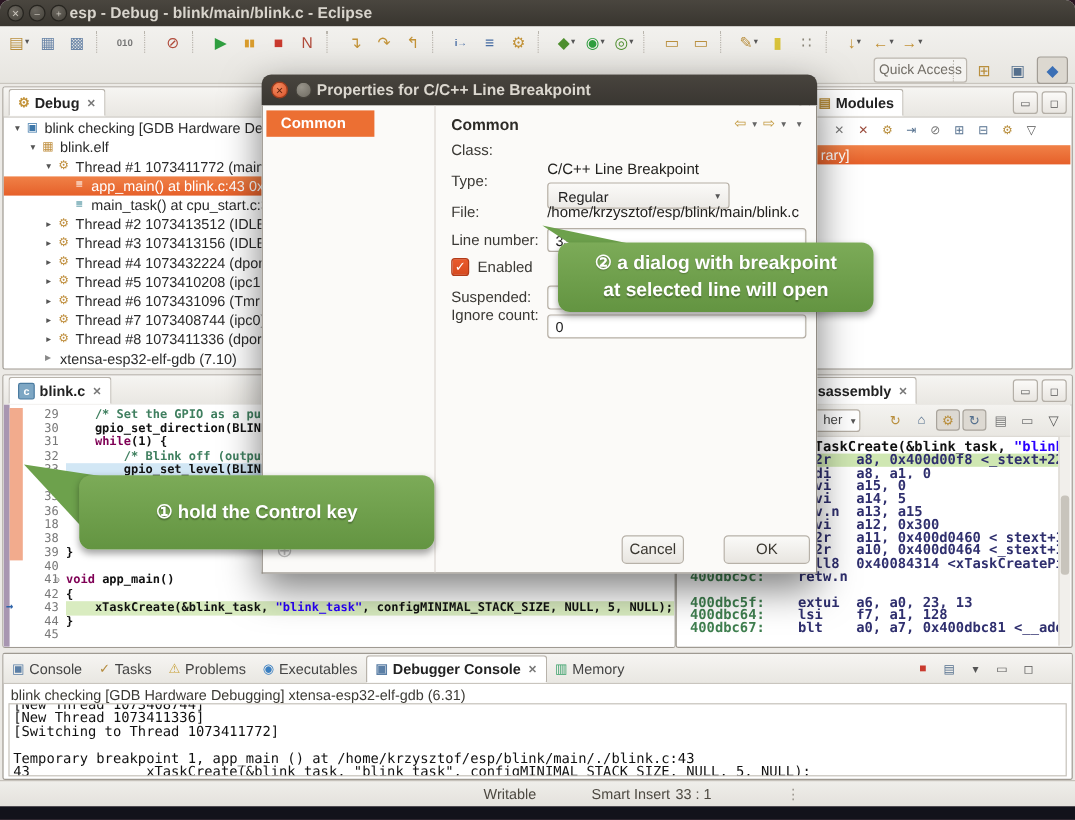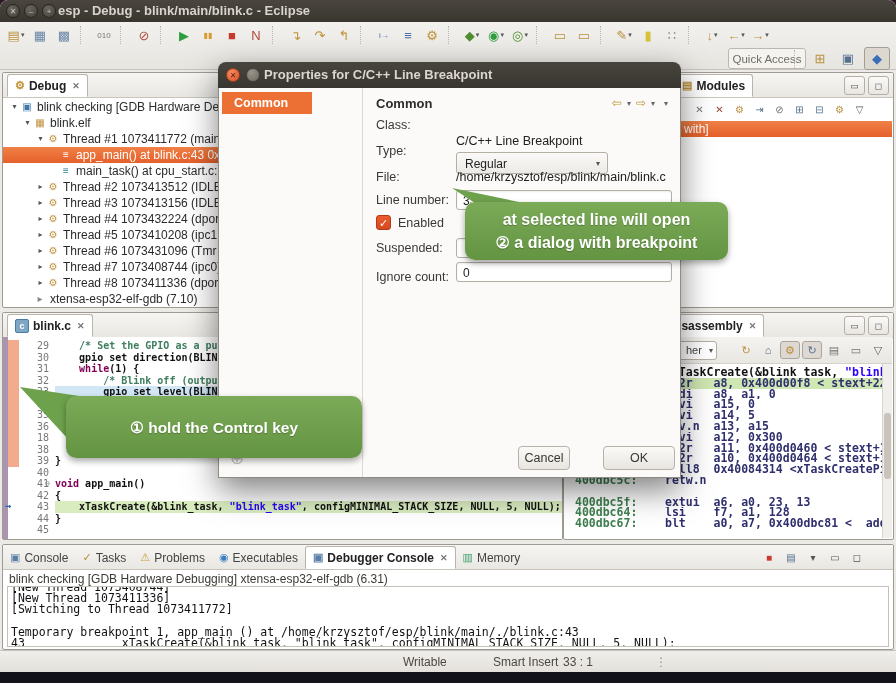--- a/index.html
+++ b/index.html
@@ -15,21 +15,21 @@
         color:#cac6bd;font-size:8px;line-height:13px;text-align:center;box-sizing:border-box;}
   #wtitle{position:absolute;left:58px;top:3px;font-size:13px;font-weight:bold;color:#d8d4cc;}
 
   
   #toolbar{position:absolute;left:0;top:22px;width:896px;height:48px;
            background:linear-gradient(#f2f1ee,#e7e5e0);border-bottom:1px solid #c9c5be;box-sizing:border-box;}
   #tb-icons{position:absolute;left:4px;top:2px;height:22px;display:flex;align-items:center;}
   .tbi{min-width:22px;height:20px;display:inline-flex;align-items:center;justify-content:center;
        font-size:13px;border-radius:3px;padding:0 1px;}
   .tbg{white-space:nowrap;}
-  .tbg.small{font-size:8px;font-weight:normal;letter-spacing:0;}
+  .tbg.small{font-size:8px;font-weight:bold;letter-spacing:0;}
   .tbdd{font-size:7px;color:#555;margin-left:1px;}
   .tbsep{width:8px;height:18px;border-left:1px dotted #b9b5ad;margin:0 3px 0 4px;}
   #quick-access{position:absolute;left:728px;top:26px;width:76px;height:19px;border:1px solid #bcb7af;
                 border-radius:3px;color:#726e66;font-size:11.5px;display:flex;align-items:center;
                 justify-content:center;background:#f4f3f0;}
   #persp{position:absolute;right:6px;top:25px;display:flex;gap:4px;align-items:center;}
   #persp .psep{width:6px;height:18px;border-left:1px dotted #b9b5ad;margin-right:3px;}
   .pico{width:24px;height:21px;display:flex;align-items:center;justify-content:center;font-size:13px;border-radius:3px;}
   .pico.active{background:#dcd8d0;border:1px solid #a29d95;}
 
@@ -383,21 +383,21 @@
           <span class="mico" style="color: rgb(119, 119, 119);">✕</span>
           <span class="mico" style="color: rgb(154, 74, 58);">✕</span>
           <span class="mico" style="color: rgb(185, 143, 62);">⚙</span>
           <span class="mico" style="color: rgb(85, 112, 142);">⇥</span>
           <span class="mico" style="color: rgb(119, 119, 119);">⊘</span>
           <span class="mico" style="color: rgb(85, 112, 142);">⊞</span>
           <span class="mico" style="color: rgb(85, 112, 142);">⊟</span>
           <span class="mico" style="color: rgb(185, 143, 62);">⚙</span>
           <span class="mico" style="color: rgb(85, 85, 85);">▽</span>
         </div>
-      <div id="mod-row">with]</div>
+      <div id="mod-row">rary]</div>
     </div>
 
     <div id="editor-panel" class="panel">
       <div class="vtabs">
         <div class="vtab sel" style="margin-left:4px">
           <span class="fico">c</span>
           <span>blink.c</span>
           <span class="tclose">✕</span>
         </div>
       </div>
@@ -616,35 +616,35 @@
 
       <span class="fld-label" style="top:105px">Line number:</span>
       <div class="inputbox" style="top:102px">33</div>
 
       <span id="dlg-check" style="top:127px">✓</span>
       <span id="dlg-check-label" style="top:128px">Enabled</span>
 
       <span class="fld-label" style="top:153px">Suspended:</span>
       <div class="inputbox" style="top:150px"></div>
 
-      <span class="fld-label" style="top:182px">Ignore count:</span>
+      <span class="fld-label" style="top:168px">Ignore count:</span>
       <div class="inputbox" style="top:174px">0</div>
 
       <div class="dbtn" style="left:299px;top:358px;width:52px">Cancel</div>
       <div class="dbtn" style="left:384px;top:358px;width:72px">OK</div>
     </div>
   </div>
 
   <span id="watermark">⊕</span>
 
   <svg id="pointers" width="896" height="683">
     <polygon points="20,387 165,409 80,452" fill="#6da14c"></polygon>
     <polygon points="452,188 478,205 548,208" fill="#6da14c"></polygon>
   </svg>
 
   <div id="callout1" class="callout">
     <div>① hold the Control key</div>
   </div>
   <div id="callout2" class="callout">
+    <div>② a dialog with breakpoint</div>
     <div>at selected line will open</div>
-    <div>② a dialog with breakpoint</div>
   </div>
 </div>
 
 </body></html>

